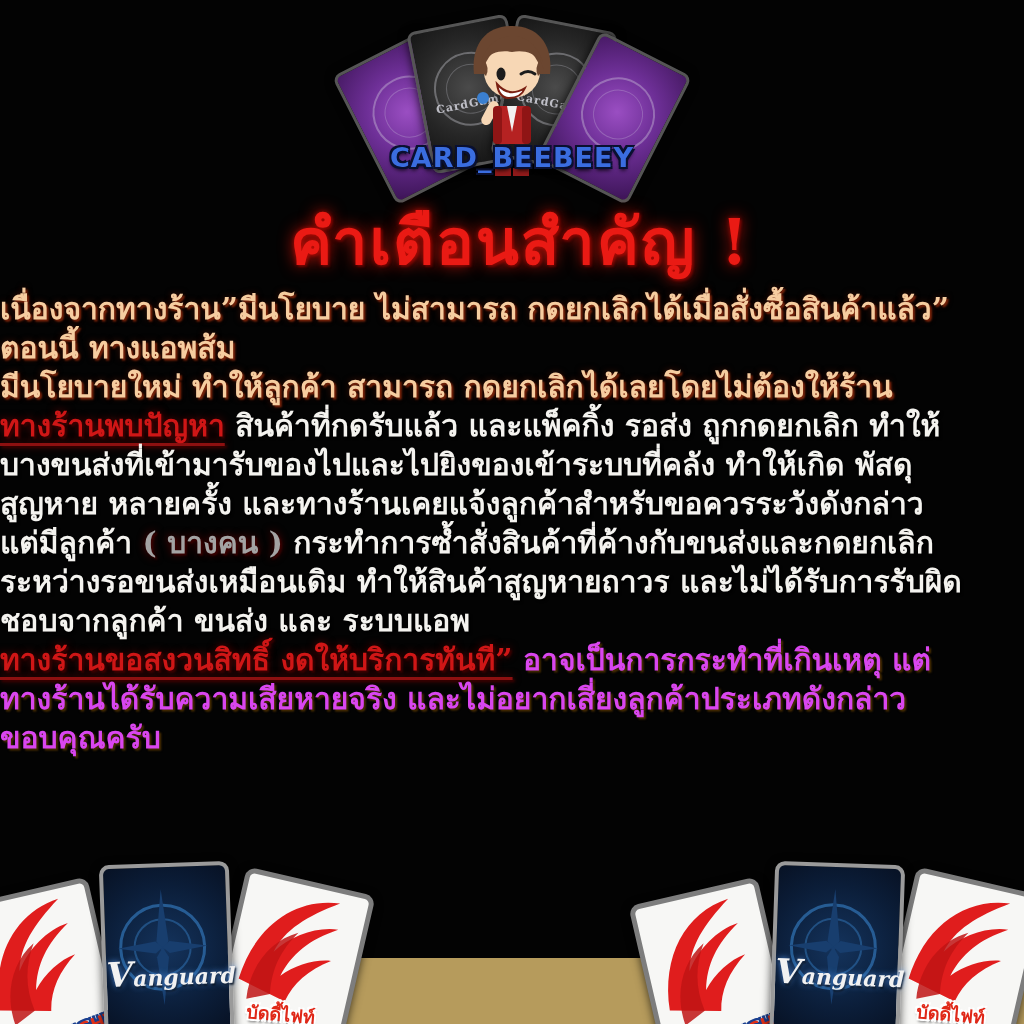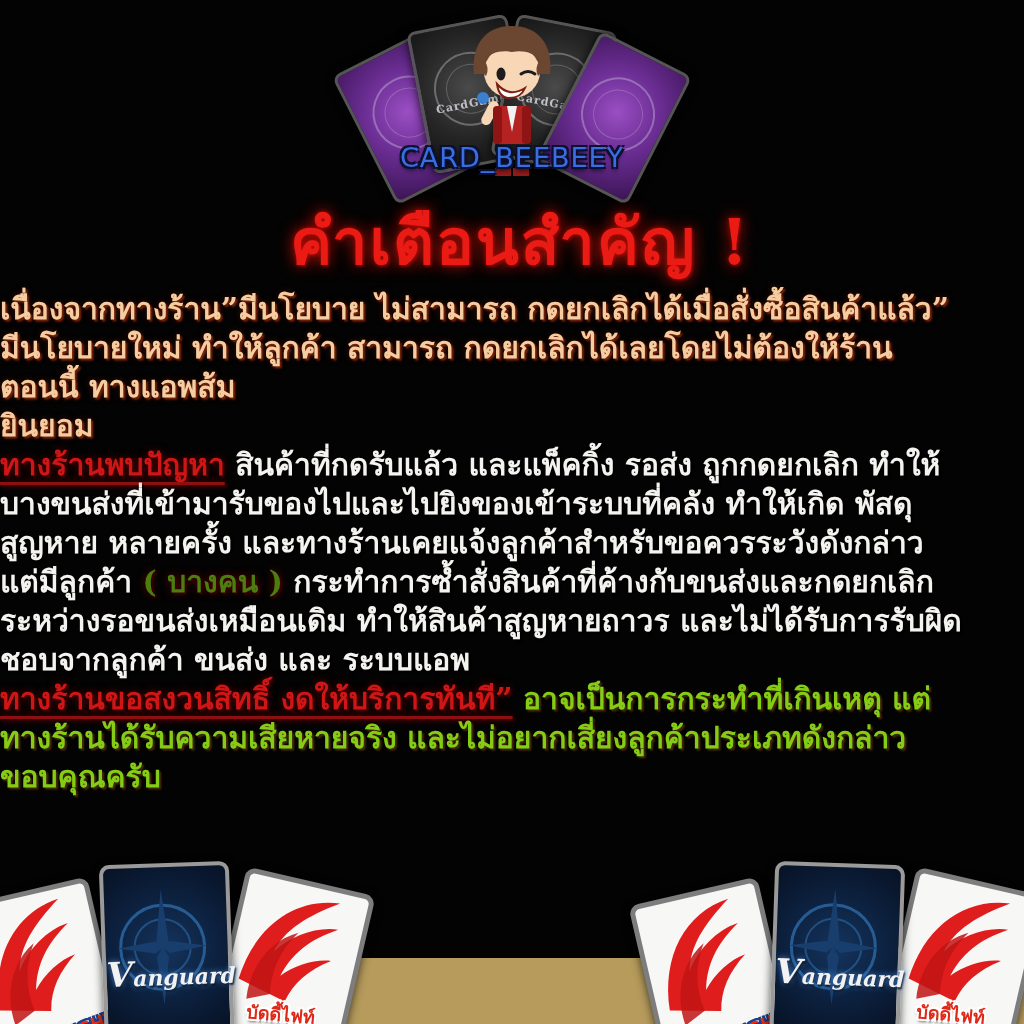--- a/index.html
+++ b/index.html
@@ -18,38 +18,38 @@
              border:1px solid rgba(220,220,230,.25);border-radius:50%;}
   .logo-card .cap{position:absolute;left:0;right:0;top:52%;text-align:center;
              font-size:11px;font-weight:bold;color:rgba(235,235,245,.75);letter-spacing:1px;}
   .lc1{left:2px;top:30px;transform:rotate(-27deg);}
   .lc2{left:62px;top:6px;transform:rotate(-11deg);}
   .lc3{right:62px;top:6px;transform:rotate(11deg);}
   .lc4{right:2px;top:30px;transform:rotate(27deg);}
   .mascot{position:absolute;left:50%;top:6px;transform:translateX(-50%);z-index:5;}
   .shop-name{position:absolute;left:0;right:0;top:126px;z-index:6;text-align:center;
              font-family:"DejaVu Sans","Liberation Sans",sans-serif;
-             font-size:27px;font-weight:normal;color:#3a6de0;letter-spacing:1px;
+             font-size:27px;font-weight:bold;color:#3a6de0;letter-spacing:1px;
              text-shadow:-2px -2px 0 #0a1030,2px -2px 0 #0a1030,-2px 2px 0 #0a1030,2px 2px 0 #0a1030,0 3px 4px #000;}
 
   
   .title{position:absolute;left:16px;right:0;top:192px;text-align:center;
          font-size:63px;font-weight:bold;color:#ea1a14;letter-spacing:2px;
          text-shadow:0 0 16px rgba(215,20,10,.95),0 0 4px rgba(150,0,0,.9),2px 2px 2px #300;}
 
   
   .body-text{position:absolute;left:0;right:6px;top:289px;}
   .body-line{font-size:30px;font-weight:bold;line-height:39px;white-space:nowrap;}
   .seg-peach {color:#f6cda0;text-shadow:2px 2px 2px rgba(140,40,10,.85),0 0 6px rgba(120,30,10,.5);}
   .seg-white {color:#f4f3ef;text-shadow:2px 2px 2px rgba(0,0,0,.9);}
-  .seg-red   {color:#4d7c0f;text-shadow:2px 2px 2px rgba(60,0,0,.9),0 0 8px rgba(160,10,10,.6);}
+  .seg-red   {color:#a3a3a3;text-shadow:2px 2px 2px rgba(60,0,0,.9),0 0 8px rgba(160,10,10,.6);}
   .seg-redu  {color:#cf1616;text-shadow:2px 2px 2px rgba(60,0,0,.9),0 0 8px rgba(160,10,10,.6);
               text-decoration:underline;text-decoration-thickness:3px;text-underline-offset:7px;
               text-decoration-color:#8d1010;}
-  .seg-yellow{color:#84cc16;text-shadow:2px 2px 2px rgba(80,50,0,.9);}
+  .seg-yellow{color:#d946ef;text-shadow:2px 2px 2px rgba(80,50,0,.9);}
 
   
   .bottom-strip{position:absolute;left:0;right:0;bottom:0;height:66px;background:#b69b5c;z-index:1;}
   .card-fan{position:absolute;bottom:-55px;width:400px;height:230px;z-index:2;}
   .fan-left{left:-28px;}
   .fan-right{right:-18px;}
   .tcard{position:absolute;width:122px;height:180px;border-radius:10px;box-shadow:0 2px 10px rgba(0,0,0,.7);}
   .tcard.white{background:#f7f7f5;border:5px solid #7d7d7d;}
   .tcard.navy{background:radial-gradient(circle at 50% 45%, #14335c 0%, #0b1d38 55%, #060d1c 100%);
               border:4px solid #9a9a9a;}
@@ -139,23 +139,22 @@
       <path d="M50,62 q12,14 28,4 q-4,10 -16,10 q-10,0 -12,-14 Z" fill="#ffffff" stroke="#7a1f12" stroke-width="2"></path>
     </svg>
 
     <div class="shop-name">CARD_BEEBEEY</div>
   </div>
 
   <div class="title">คำเตือนสำคัญ !</div>
 
   <div class="body-text">
       <div class="body-line"><span class="seg-peach">เนื่องจากทางร้าน”มีนโยบาย ไม่สามารถ กดยกเลิกได้เมื่อสั่งซื้อสินค้าแล้ว”</span></div>
+      <div class="body-line"><span class="seg-peach">ตอนนี้ ทางแอพส้ม</span></div>
       <div class="body-line"><span class="seg-peach">มีนโยบายใหม่ ทำให้ลูกค้า สามารถ กดยกเลิกได้เลยโดยไม่ต้องให้ร้าน</span></div>
-      <div class="body-line"><span class="seg-peach">ตอนนี้ ทางแอพส้ม</span></div>
-      <div class="body-line"><span class="seg-peach">ยินยอม</span></div>
       <div class="body-line"><span class="seg-redu">ทางร้านพบปัญหา</span><span class="seg-white"> สินค้าที่กดรับแล้ว และแพ็คกิ้ง รอส่ง ถูกกดยกเลิก ทำให้</span></div>
       <div class="body-line"><span class="seg-white">บางขนส่งที่เข้ามารับของไปและไปยิงของเข้าระบบที่คลัง ทำให้เกิด พัสดุ</span></div>
       <div class="body-line"><span class="seg-white">สูญหาย หลายครั้ง และทางร้านเคยแจ้งลูกค้าสำหรับขอควรระวังดังกล่าว</span></div>
       <div class="body-line"><span class="seg-white">แต่มีลูกค้า </span><span class="seg-red">( บางคน )</span><span class="seg-white"> กระทำการซ้ำสั่งสินค้าที่ค้างกับขนส่งและกดยกเลิก</span></div>
       <div class="body-line"><span class="seg-white">ระหว่างรอขนส่งเหมือนเดิม ทำให้สินค้าสูญหายถาวร และไม่ได้รับการรับผิด</span></div>
       <div class="body-line"><span class="seg-white">ชอบจากลูกค้า ขนส่ง และ ระบบแอพ</span></div>
       <div class="body-line"><span class="seg-redu">ทางร้านขอสงวนสิทธิ์ งดให้บริการทันที”</span><span class="seg-yellow"> อาจเป็นการกระทำที่เกินเหตุ แต่</span></div>
       <div class="body-line"><span class="seg-yellow">ทางร้านได้รับความเสียหายจริง และไม่อยากเสี่ยงลูกค้าประเภทดังกล่าว</span></div>
       <div class="body-line"><span class="seg-yellow">ขอบคุณครับ</span></div>
     </div>

